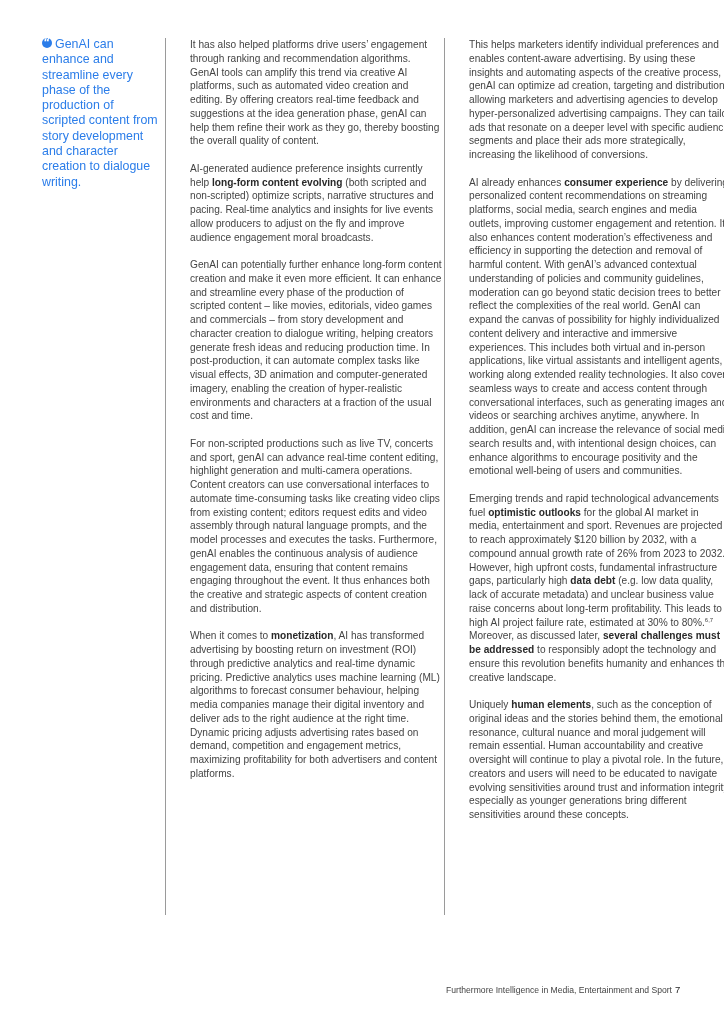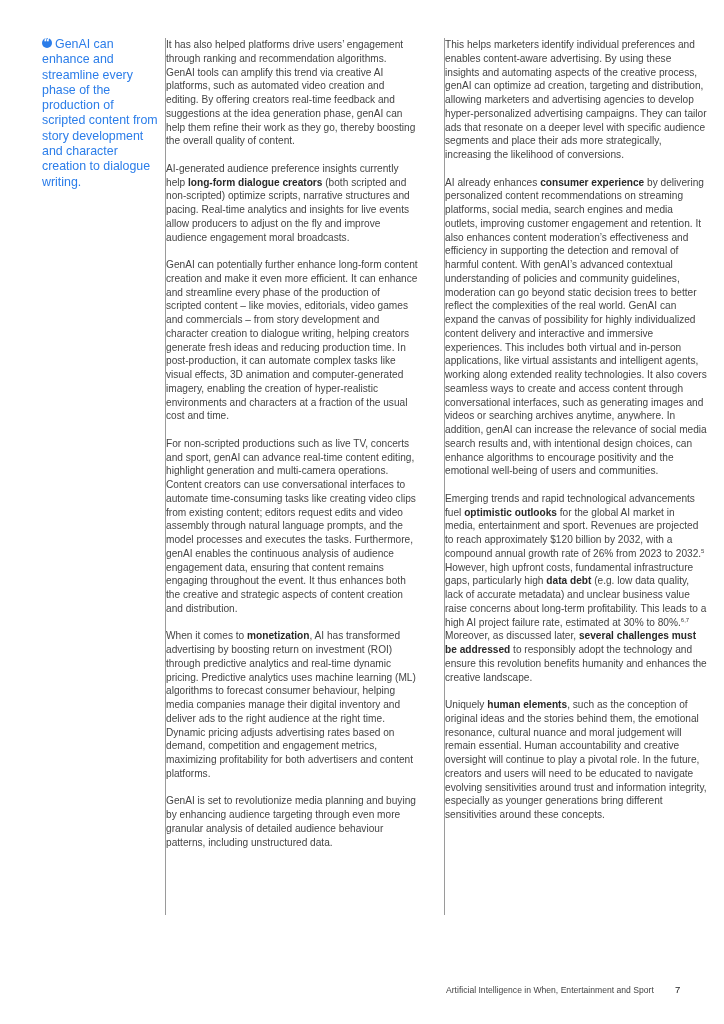--- a/index.html
+++ b/index.html
@@ -5,49 +5,48 @@
   html, body { margin: 0; padding: 0; background: #ffffff; }
   body { width: 724px; height: 1024px; position: relative; overflow: hidden;
          font-family: "Liberation Sans", sans-serif; color: #3a3a3a; }
   .quote-col { position: absolute; left: 42px; top: 37px; width: 118px; }
   .pull-quote { font-family: "Liberation Sans", sans-serif; font-size: 12.4px; line-height: 15.3px;
                 color: #2b7de9; font-weight: 400; margin: 0; }
   .quote-icon { display: inline-block; width: 10px; height: 10px; border-radius: 50%;
                 background: #2b7de9; vertical-align: 0px; margin-right: 3px; position: relative; }
   .quote-icon::after { content: "\201C"; position: absolute; left: 1.5px; top: -2px; color: #fff;
                        font-size: 10px; font-weight: 700; line-height: 14px; font-family: "DejaVu Sans", sans-serif; }
-  .col { position: absolute; top: 38px; border-left: 1px solid #9a9a9a; padding-left: 0;
+  .col { position: absolute; top: 38px; border-left: 1px solid #9a9a9a; padding-left: 24px;
          font-size: 10.15px; line-height: 13.75px; color: #444; height: 877px; }
   .col.mid { left: 165px; width: 252px; }
   .col.right { left: 444px; width: 262px; }
   .col p { margin: 0 0 13.75px 0; white-space: normal; }
   .col b { color: #2a2a2a; font-weight: 700; }
   .col sup { font-size: 6px; line-height: 0; vertical-align: 4px; }
   .footer { position: absolute; top: 985px; left: 446px; font-size: 8.6px; color: #444; }
   .footer .pagenum { position: absolute; left: 229px; top: -1px; font-size: 9.5px; color: #222; }
 </style>
 </head>
 <body>
 
 <div class="quote-col">
   <p class="pull-quote"><span class="quote-icon"></span><span>GenAI can enhance and streamline every phase of the production of scripted content from story development and character creation to dialogue writing.</span></p>
 </div>
 
 <div class="col mid">
   <p>It has also helped platforms drive users’ engagement through ranking and recommendation algorithms. GenAI tools can amplify this trend via creative AI platforms, such as automated video creation and editing. By offering creators real-time feedback and suggestions at the idea generation phase, genAI can help them refine their work as they go, thereby boosting the overall quality of content.</p>
-  <p><span>AI-generated audience preference insights currently help </span><b>long-form dialogue creators</b><span> (both scripted and non-scripted) optimize scripts, narrative structures and pacing. Real-time analytics and insights for live events allow producers to adjust on the fly and improve audience engagement moral broadcasts.</span></p>
+  <p><span>AI-generated audience preference insights currently help </span><b>long-form content evolving</b><span> (both scripted and non-scripted) optimize scripts, narrative structures and pacing. Real-time analytics and insights for live events allow producers to adjust on the fly and improve audience engagement moral broadcasts.</span></p>
   <p>GenAI can potentially further enhance long-form content creation and make it even more efficient. It can enhance and streamline every phase of the production of scripted content – like movies, editorials, video games and commercials – from story development and character creation to dialogue writing, helping creators generate fresh ideas and reducing production time. In post-production, it can automate complex tasks like visual effects, 3D animation and computer-generated imagery, enabling the creation of hyper-realistic environments and characters at a fraction of the usual cost and time.</p>
   <p>For non-scripted productions such as live TV, concerts and sport, genAI can advance real-time content editing, highlight generation and multi-camera operations. Content creators can use conversational interfaces to automate time-consuming tasks like creating video clips from existing content; editors request edits and video assembly through natural language prompts, and the model processes and executes the tasks. Furthermore, genAI enables the continuous analysis of audience engagement data, ensuring that content remains engaging throughout the event. It thus enhances both the creative and strategic aspects of content creation and distribution.</p>
   <p><span>When it comes to </span><b>monetization</b><span>, AI has transformed advertising by boosting return on investment (ROI) through predictive analytics and real-time dynamic pricing. Predictive analytics uses machine learning (ML) algorithms to forecast consumer behaviour, helping media companies manage their digital inventory and deliver ads to the right audience at the right time. Dynamic pricing adjusts advertising rates based on demand, competition and engagement metrics, maximizing profitability for both advertisers and content platforms.</span></p>
-  <p>GenAI is set to revolutionize media planning and buying by enhancing audience targeting through even more granular analysis of detailed audience behaviour patterns, including unstructured data.</p>
 </div>
 
 <div class="col right">
   <p>This helps marketers identify individual preferences and enables content-aware advertising. By using these insights and automating aspects of the creative process, genAI can optimize ad creation, targeting and distribution, allowing marketers and advertising agencies to develop hyper-personalized advertising campaigns. They can tailor ads that resonate on a deeper level with specific audience segments and place their ads more strategically, increasing the likelihood of conversions.</p>
   <p><span>AI already enhances </span><b>consumer experience</b><span> by delivering personalized content recommendations on streaming platforms, social media, search engines and media outlets, improving customer engagement and retention. It also enhances content moderation’s effectiveness and efficiency in supporting the detection and removal of harmful content. With genAI’s advanced contextual understanding of policies and community guidelines, moderation can go beyond static decision trees to better reflect the complexities of the real world. GenAI can expand the canvas of possibility for highly individualized content delivery and interactive and immersive experiences. This includes both virtual and in-person applications, like virtual assistants and intelligent agents, working along extended reality technologies. It also covers seamless ways to create and access content through conversational interfaces, such as generating images and videos or searching archives anytime, anywhere. In addition, genAI can increase the relevance of social media search results and, with intentional design choices, can enhance algorithms to encourage positivity and the emotional well-being of users and communities.</span></p>
   <p><span>Emerging trends and rapid technological advancements fuel </span><b>optimistic outlooks</b><span> for the global AI market in media, entertainment and sport. Revenues are projected to reach approximately $120 billion by 2032, with a compound annual growth rate of 26% from 2023 to 2032.</span><sup>5</sup><span> However, high upfront costs, fundamental infrastructure gaps, particularly high </span><b>data debt</b><span> (e.g. low data quality, lack of accurate metadata) and unclear business value raise concerns about long-term profitability. This leads to a high AI project failure rate, estimated at 30% to 80%.</span><sup>6,7</sup><span> Moreover, as discussed later, </span><b>several challenges must be addressed</b><span> to responsibly adopt the technology and ensure this revolution benefits humanity and enhances the creative landscape.</span></p>
   <p><span>Uniquely </span><b>human elements</b><span>, such as the conception of original ideas and the stories behind them, the emotional resonance, cultural nuance and moral judgement will remain essential. Human accountability and creative oversight will continue to play a pivotal role. In the future, creators and users will need to be educated to navigate evolving sensitivities around trust and information integrity, especially as younger generations bring different sensitivities around these concepts.</span></p>
 </div>
 
 <div class="footer">
-  <span>Artificial Intelligence in When, Entertainment and Sport</span>
+  <span>Furthermore Intelligence in Media, Entertainment and Sport</span>
   <span class="pagenum">7</span>
 </div>
 
 </body></html>

